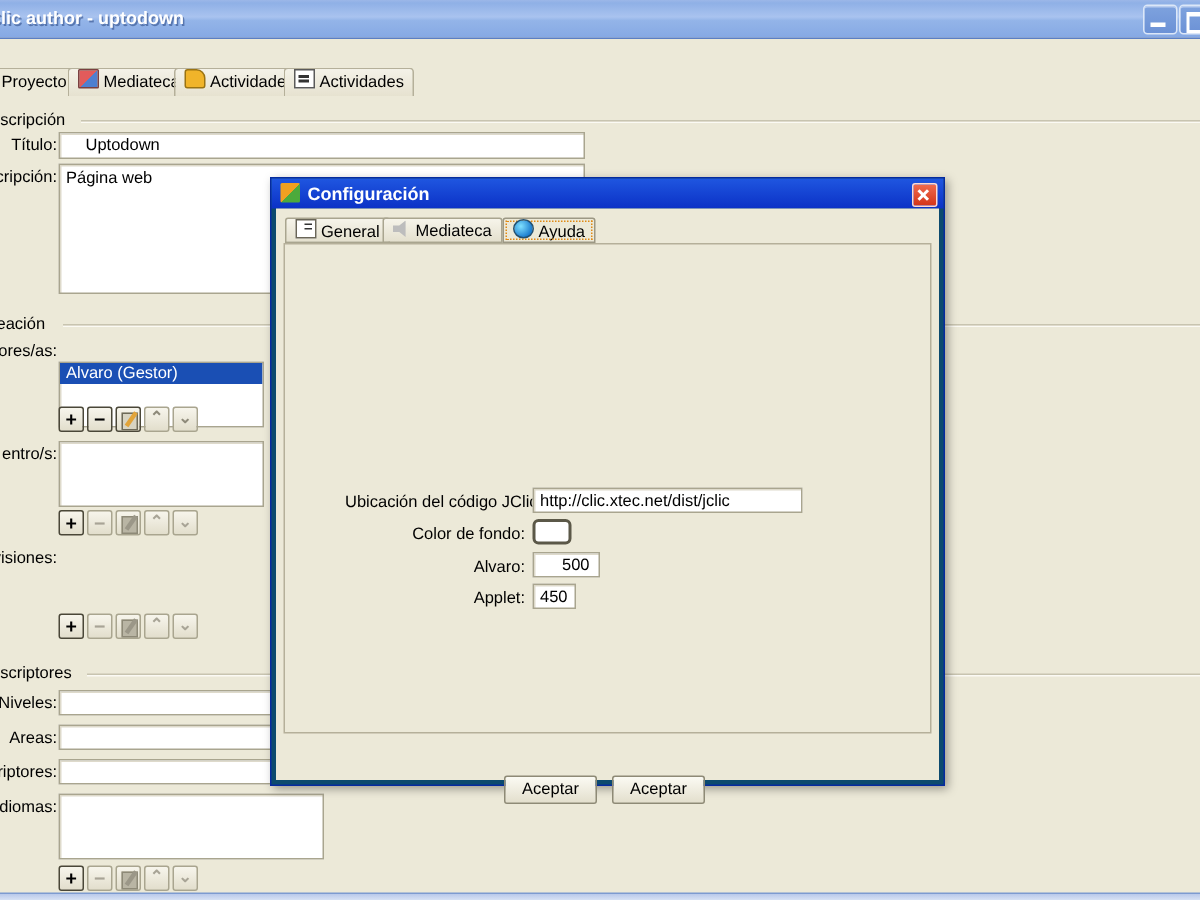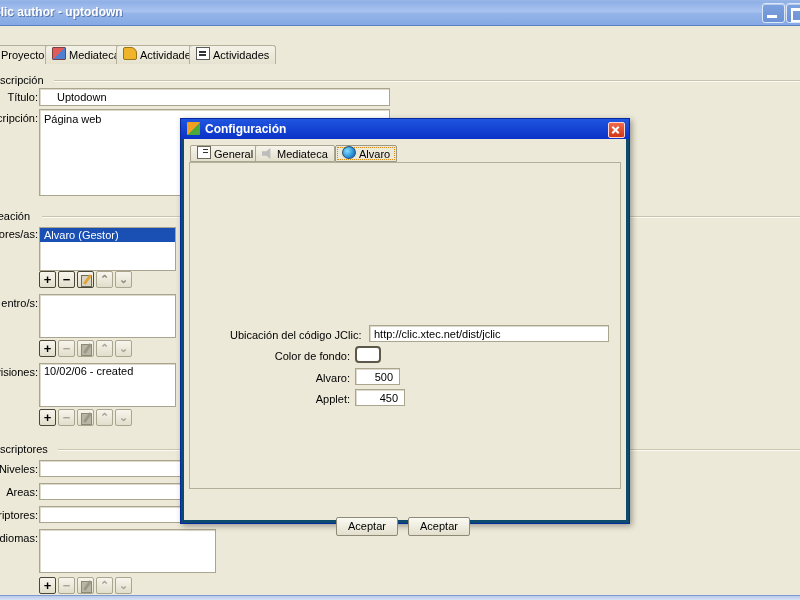--- a/index.html
+++ b/index.html
@@ -200,21 +200,21 @@
     <div class="flabel" style="left:-10px;top:27px;width:48px">Título:</div>
     <div class="ftext" style="left:39px;top:24px;width:351px;height:18px">Uptodown</div>
 
     <div class="flabel" style="left:-12px;top:48px;width:50px">scripción:</div>
     <div class="farea" style="left:39px;top:45px;width:351px;height:87px">Página web</div>
 
     <div class="sect-header" style="left:-6px;top:146px">reación</div>
     <div class="sect-rule" style="left:42px;top:152px;width:758px"></div>
 
     <div class="flabel" style="left:-12px;top:164px;width:50px">ores/as:</div>
-    <div class="flist" style="left:39px;top:163px;width:137px;height:44px">
+    <div class="flist" style="left:39px;top:177px;width:137px;height:44px">
       <div class="sel">Alvaro (Gestor)</div>
     </div>
     <div class="btnrow" style="left:39px;top:207px;width:100px">
       <div class="sbtn on" style="left:0">
           <span class="plus">+</span>
         </div>
       <div class="sbtn on" style="left:19px">
           <span class="minus">−</span>
         </div>
       <div class="sbtn on" style="left:38px">
@@ -244,23 +244,20 @@
         </div>
       <div class="sbtn dim" style="left:57px">
           <span class="chev">⌃</span>
         </div>
       <div class="sbtn dim" style="left:76px">
           <span class="chev">⌄</span>
         </div>
     </div>
 
     <div class="flabel" style="left:-14px;top:302px;width:52px">visiones:</div>
-    <div class="flist" style="left:39px;top:299px;width:137px;height:44px">
-      <div class="row">10/02/06 - created</div>
-    </div>
     <div class="btnrow" style="left:39px;top:345px;width:100px">
       <div class="sbtn on" style="left:0">
           <span class="plus">+</span>
         </div>
       <div class="sbtn dim" style="left:19px">
           <span class="minus dim">−</span>
         </div>
       <div class="sbtn dim" style="left:38px">
           <i class="pencil grey"></i>
         </div>
@@ -316,36 +313,36 @@
 
     <div id="dlg-body">
       <div id="dlg-tabstrip">
         <div class="dtab" style="left:6px">
           <span class="dico ico-general"></span><span>General</span>
         </div>
         <div class="dtab" style="left:71px">
           <span class="dico ico-multi"></span><span>Mediateca</span>
         </div>
         <div class="dtab selected" style="left:151px">
-          <span class="dico ico-applet"></span><span>Alvaro</span>
+          <span class="dico ico-applet"></span><span>Ayuda</span>
         </div>
       </div>
 
       <div id="dlg-panel">
         <div class="dlabel" style="left:40px;top:166px;width:120px">Ubicación del código JClic:</div>
-        <div class="dinput" style="left:179px;top:162px;width:240px;height:17px">http://clic.xtec.net/dist/jclic</div>
+        <div class="dinput" style="left:165px;top:162px;width:180px;height:17px">http://clic.xtec.net/dist/jclic</div>
 
         <div class="dlabel" style="left:60px;top:187px;width:100px">Color de fondo:</div>
         <div id="color-swatch" style="left:165px;top:183px"></div>
 
         <div class="dlabel" style="left:60px;top:209px;width:100px">Alvaro:</div>
         <div class="dinput num" style="left:165px;top:205px;width:45px;height:17px">500</div>
 
         <div class="dlabel" style="left:60px;top:230px;width:100px">Applet:</div>
-        <div class="dinput num" style="left:165px;top:226px;width:50px;height:17px">450</div>
+        <div class="dinput num" style="left:165px;top:226px;width:29px;height:17px">450</div>
       </div>
 
       <div class="dbtn" style="left:152px;top:378px;width:62px">Aceptar</div>
       <div class="dbtn" style="left:224px;top:378px;width:62px">Aceptar</div>
     </div>
   </div>
 
   <div id="bottom-strip"></div>
 </div>
 

